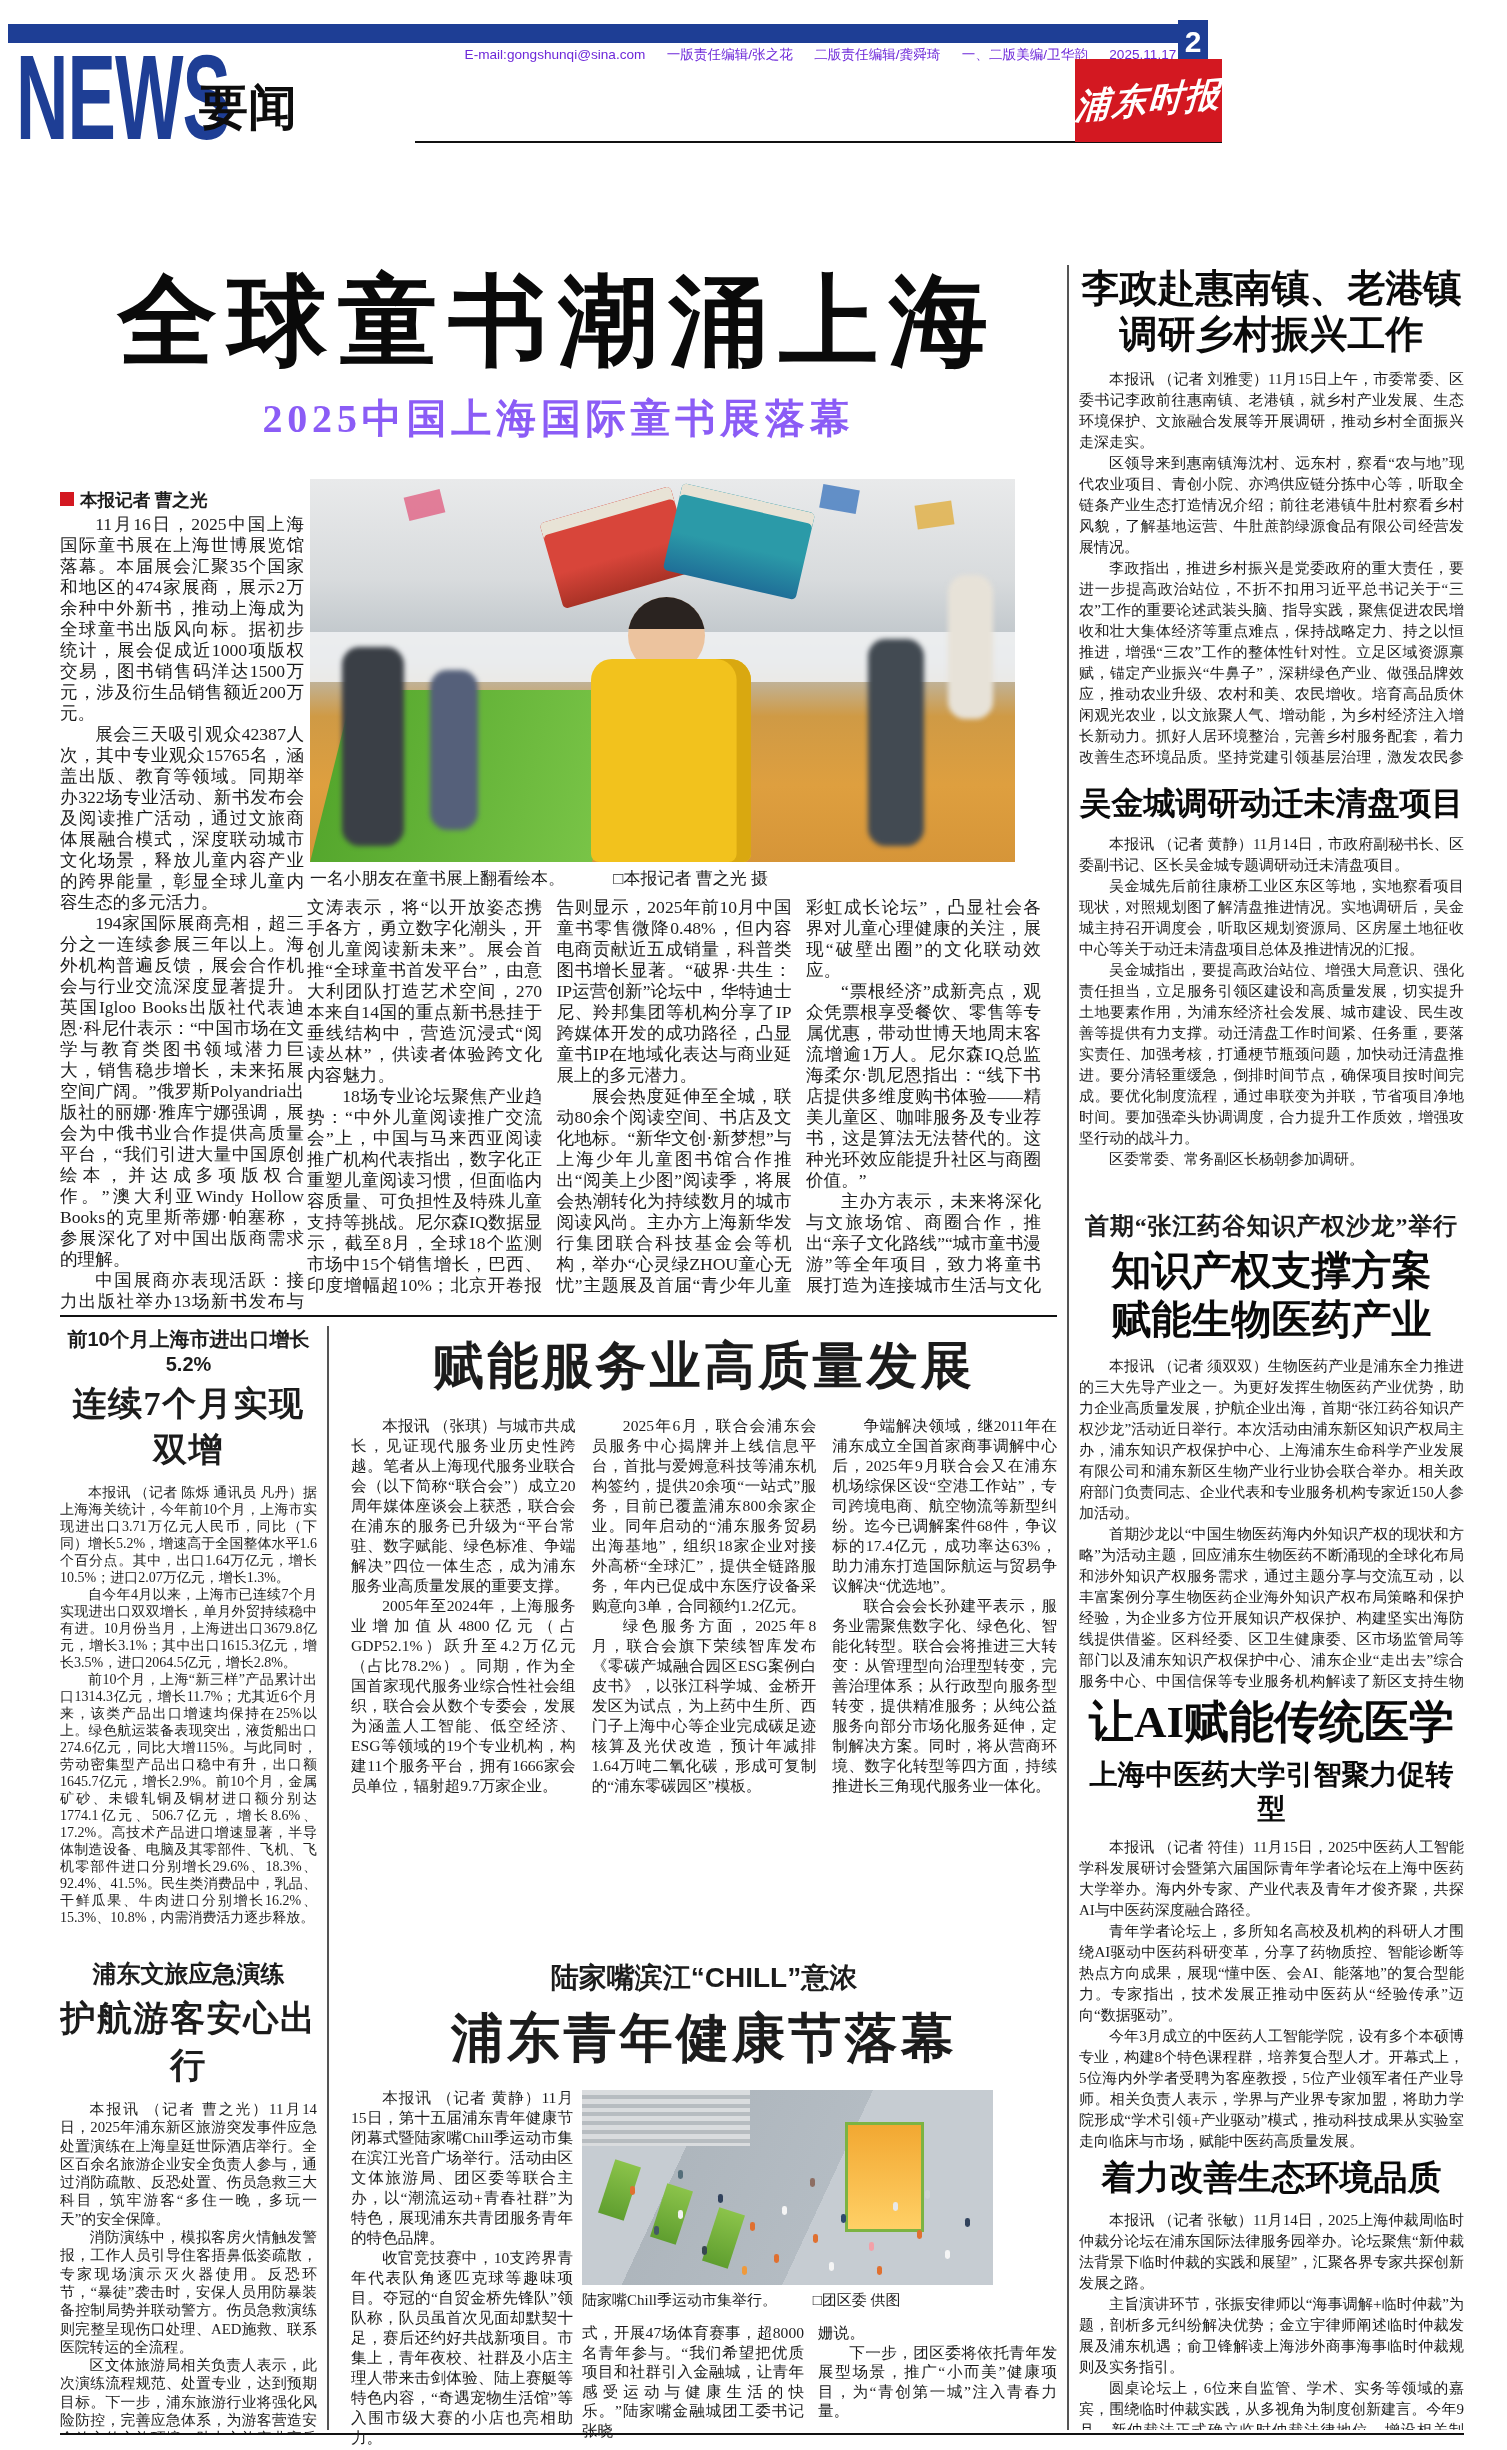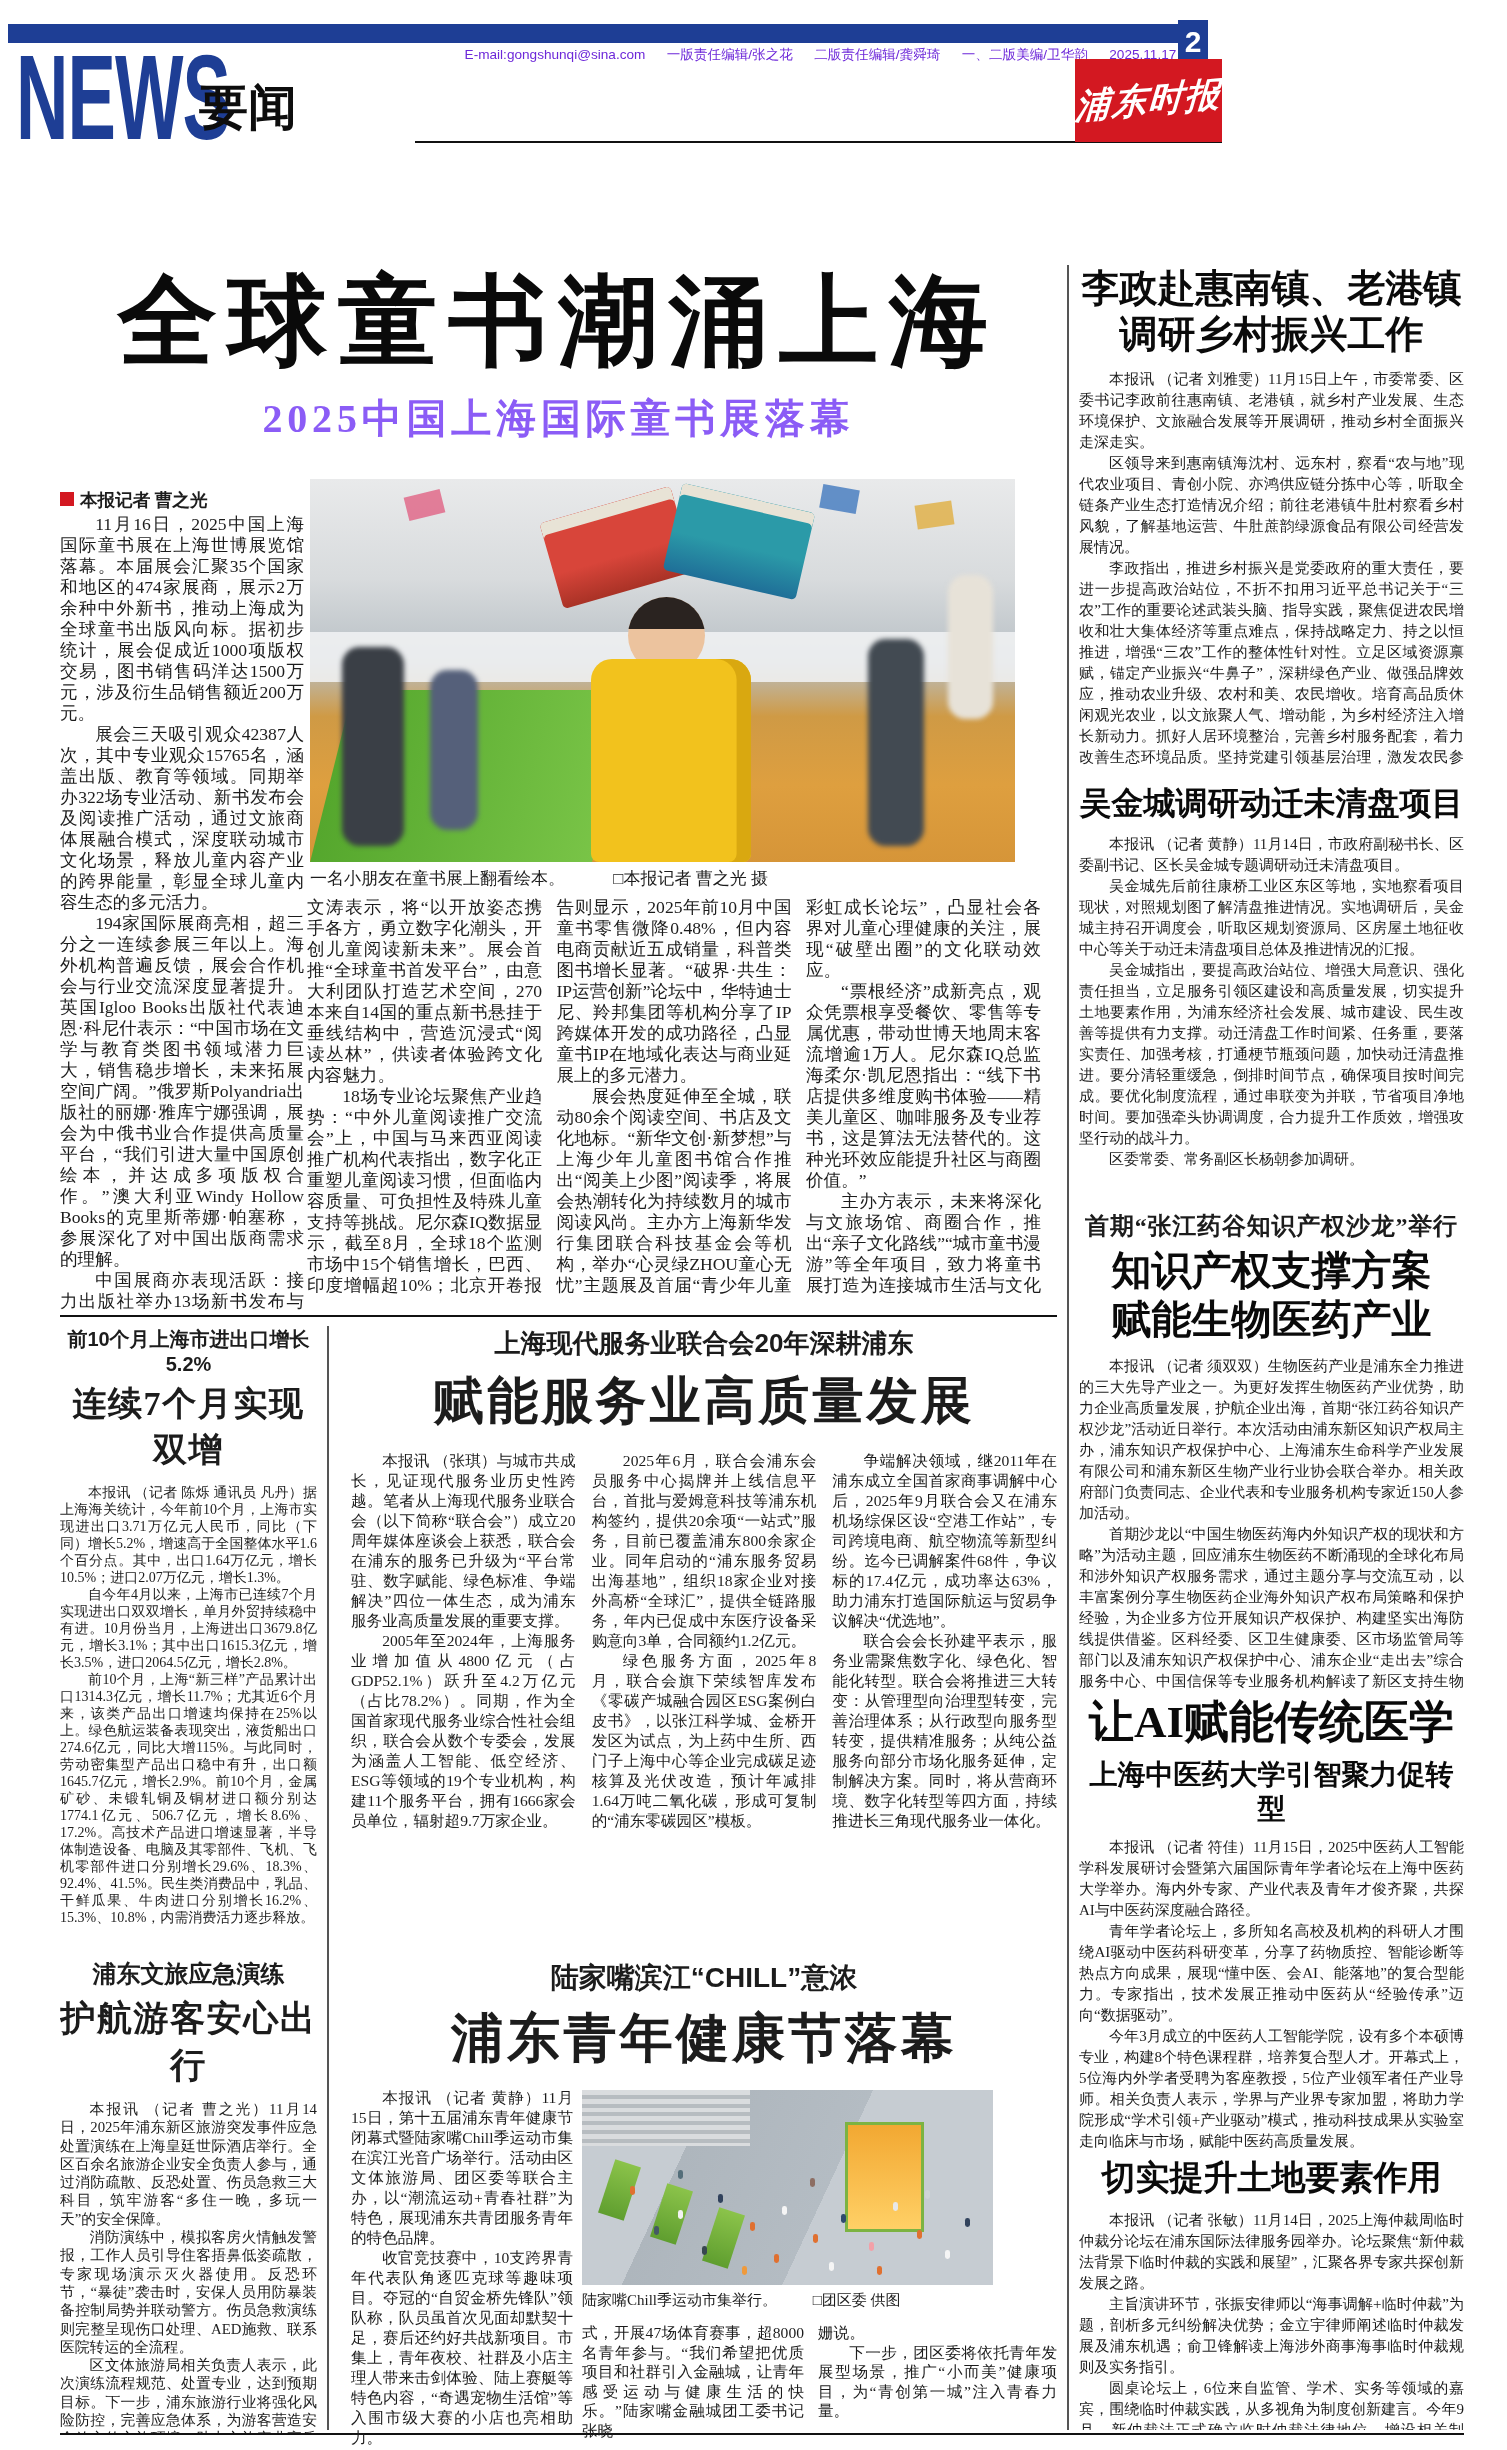--- a/index.html
+++ b/index.html
@@ -221,21 +221,21 @@
       <div class="r-title" style="font-size:45px;text-align:center;">让AI赋能传统医学</div>
       <div class="r-title" style="font-size:28px;margin-top:8px;font-weight:700;">上海中医药大学引智聚力促转型</div>
       <div class="r-body" style="height:343px;">
           <p class="para">本报讯 （记者 符佳）11月15日，2025中医药人工智能学科发展研讨会暨第六届国际青年学者论坛在上海中医药大学举办。海内外专家、产业代表及青年才俊齐聚，共探AI与中医药深度融合路径。</p>
           <p class="para">青年学者论坛上，多所知名高校及机构的科研人才围绕AI驱动中医药科研变革，分享了药物质控、智能诊断等热点方向成果，展现“懂中医、会AI、能落地”的复合型能力。专家指出，技术发展正推动中医药从“经验传承”迈向“数据驱动”。</p>
           <p class="para">今年3月成立的中医药人工智能学院，设有多个本硕博专业，构建8个特色课程群，培养复合型人才。开幕式上，5位海内外学者受聘为客座教授，5位产业领军者任产业导师。相关负责人表示，学界与产业界专家加盟，将助力学院形成“学术引领+产业驱动”模式，推动科技成果从实验室走向临床与市场，赋能中医药高质量发展。</p>
         </div>
     </div>
 
     <div class="r-art" style="top:1892px;height:274px;">
-      <div class="r-title" style="font-size:34px;">切实提升土地要素作用</div>
+      <div class="r-title" style="font-size:34px;">着力改善生态环境品质</div>
       <div class="r-body" style="height:220px;">
           <p class="para">本报讯 （记者 张敏）11月14日，2025上海仲裁周临时仲裁分论坛在浦东国际法律服务园举办。论坛聚焦“新仲裁法背景下临时仲裁的实践和展望”，汇聚各界专家共探创新发展之路。</p>
           <p class="para">主旨演讲环节，张振安律师以“海事调解+临时仲裁”为题，剖析多元纠纷解决优势；金立宇律师阐述临时仲裁发展及浦东机遇；俞卫锋解读上海涉外商事海事临时仲裁规则及实务指引。</p>
           <p class="para">圆桌论坛上，6位来自监管、学术、实务等领域的嘉宾，围绕临时仲裁实践，从多视角为制度创新建言。今年9月，新仲裁法正式确立临时仲裁法律地位，增设相关制度。</p>
         </div>
     </div>
   </div>
 
   <div class="abs bl">
     <div class="bl-art" style="top:0;height:622px;">
@@ -253,21 +253,20 @@
       <div class="bl-body" style="font-size:14.8px;line-height:18.3px;height:375px;">
           <p class="para">本报讯 （记者 曹之光）11月14日，2025年浦东新区旅游突发事件应急处置演练在上海皇廷世际酒店举行。全区百余名旅游企业安全负责人参与，通过消防疏散、反恐处置、伤员急救三大科目，筑牢游客“多住一晚，多玩一天”的安全保障。</p>
           <p class="para">消防演练中，模拟客房火情触发警报，工作人员引导住客捂鼻低姿疏散，专家现场演示灭火器使用。反恐环节，“暴徒”袭击时，安保人员用防暴装备控制局势并联动警方。伤员急救演练则完整呈现伤口处理、AED施救、联系医院转运的全流程。</p>
           <p class="para">区文体旅游局相关负责人表示，此次演练流程规范、处置专业，达到预期目标。下一步，浦东旅游行业将强化风险防控，完善应急体系，为游客营造安全放心的文旅环境，助力文旅产业高质量发展。</p>
         </div>
     </div>
   </div>
 
   <div class="abs bc">
     <div class="bc-art" style="top:0;height:622px;">
-      <div class="bc-kicker">上海现代服务业联合会20年深耕浦东</div>
       <div class="bc-title">赋能服务业高质量发展</div>
       <div class="bc1-body">
           <p class="para">本报讯 （张琪）与城市共成长，见证现代服务业历史性跨越。笔者从上海现代服务业联合会（以下简称“联合会”）成立20周年媒体座谈会上获悉，联合会在浦东的服务已升级为“平台常驻、数字赋能、绿色标准、争端解决”四位一体生态，成为浦东服务业高质量发展的重要支撑。</p>
           <p class="para">2005年至2024年，上海服务业增加值从4800亿元（占GDP52.1%）跃升至4.2万亿元（占比78.2%）。同期，作为全国首家现代服务业综合性社会组织，联合会从数个专委会，发展为涵盖人工智能、低空经济、ESG等领域的19个专业机构，构建11个服务平台，拥有1666家会员单位，辐射超9.7万家企业。</p>
           <p class="para">2025年6月，联合会浦东会员服务中心揭牌并上线信息平台，首批与爱姆意科技等浦东机构签约，提供20余项“一站式”服务，目前已覆盖浦东800余家企业。同年启动的“浦东服务贸易出海基地”，组织18家企业对接外高桥“全球汇”，提供全链路服务，年内已促成中东医疗设备采购意向3单，合同额约1.2亿元。</p>
           <p class="para">绿色服务方面，2025年8月，联合会旗下荣续智库发布《零碳产城融合园区ESG案例白皮书》，以张江科学城、金桥开发区为试点，为上药中生所、西门子上海中心等企业完成碳足迹核算及光伏改造，预计年减排1.64万吨二氧化碳，形成可复制的“浦东零碳园区”模板。</p>
           <p class="para">争端解决领域，继2011年在浦东成立全国首家商事调解中心后，2025年9月联合会又在浦东机场综保区设“空港工作站”，专司跨境电商、航空物流等新型纠纷。迄今已调解案件68件，争议标的17.4亿元，成功率达63%，助力浦东打造国际航运与贸易争议解决“优选地”。</p>
           <p class="para">联合会会长孙建平表示，服务业需聚焦数字化、绿色化、智能化转型。联合会将推进三大转变：从管理型向治理型转变，完善治理体系；从行政型向服务型转变，提供精准服务；从纯公益服务向部分市场化服务延伸，定制解决方案。同时，将从营商环境、数字化转型等四方面，持续推进长三角现代服务业一体化。</p>
         </div>
     </div>

